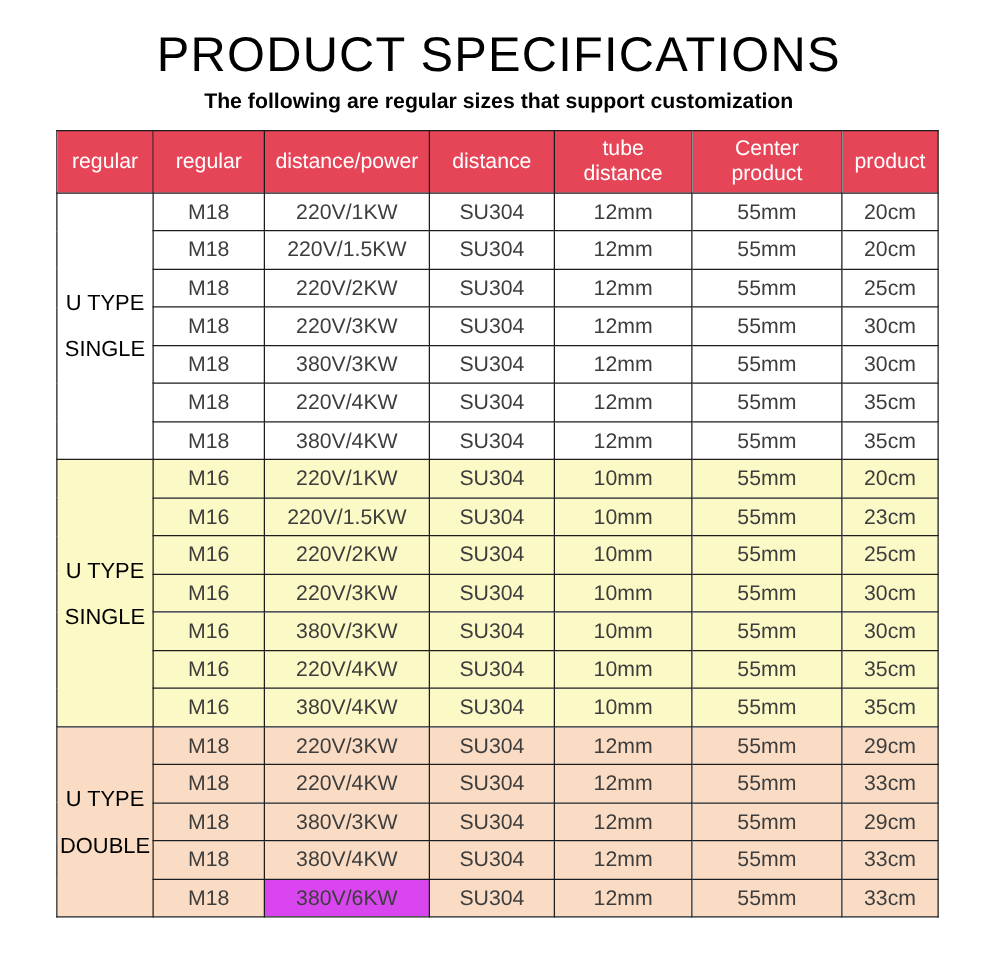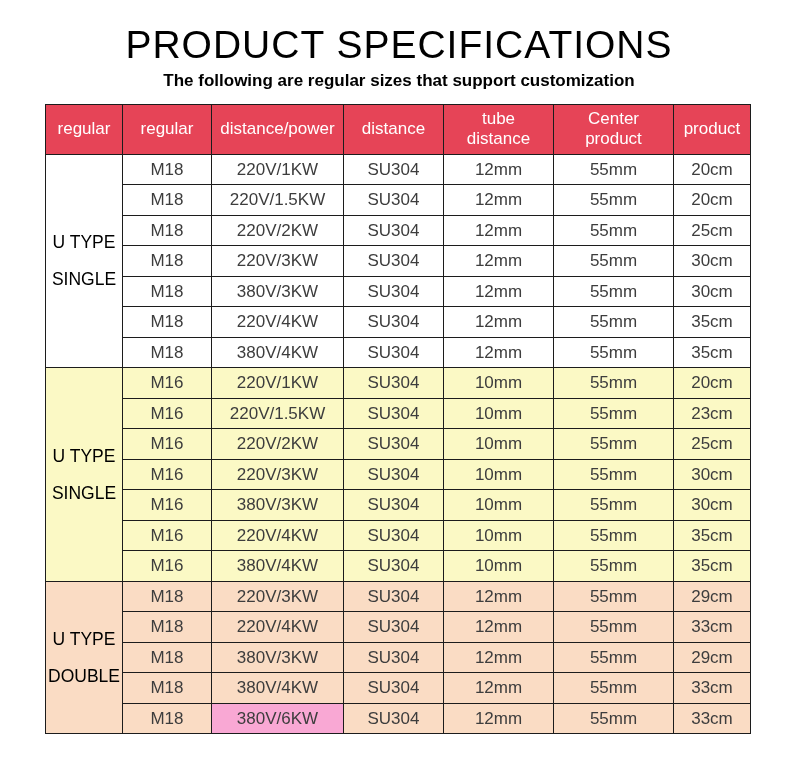--- a/index.html
+++ b/index.html
@@ -245,21 +245,21 @@
         <tr>
           <td style="background: rgb(250, 220, 196);">M18</td>
           <td style="background: rgb(250, 220, 196);">380V/4KW</td>
           <td style="background: rgb(250, 220, 196);">SU304</td>
           <td style="background: rgb(250, 220, 196);">12mm</td>
           <td style="background: rgb(250, 220, 196);">55mm</td>
           <td style="background: rgb(250, 220, 196);">33cm</td>
         </tr>
         <tr>
           <td style="background: rgb(250, 220, 196);">M18</td>
-          <td style="background: #f9a8d4;">380V/6KW</td>
+          <td style="background: #d946ef;">380V/6KW</td>
           <td style="background: rgb(250, 220, 196);">SU304</td>
           <td style="background: rgb(250, 220, 196);">12mm</td>
           <td style="background: rgb(250, 220, 196);">55mm</td>
           <td style="background: rgb(250, 220, 196);">33cm</td>
         </tr>
       </tbody>
   </table>
 </div>
 
 </body></html>

